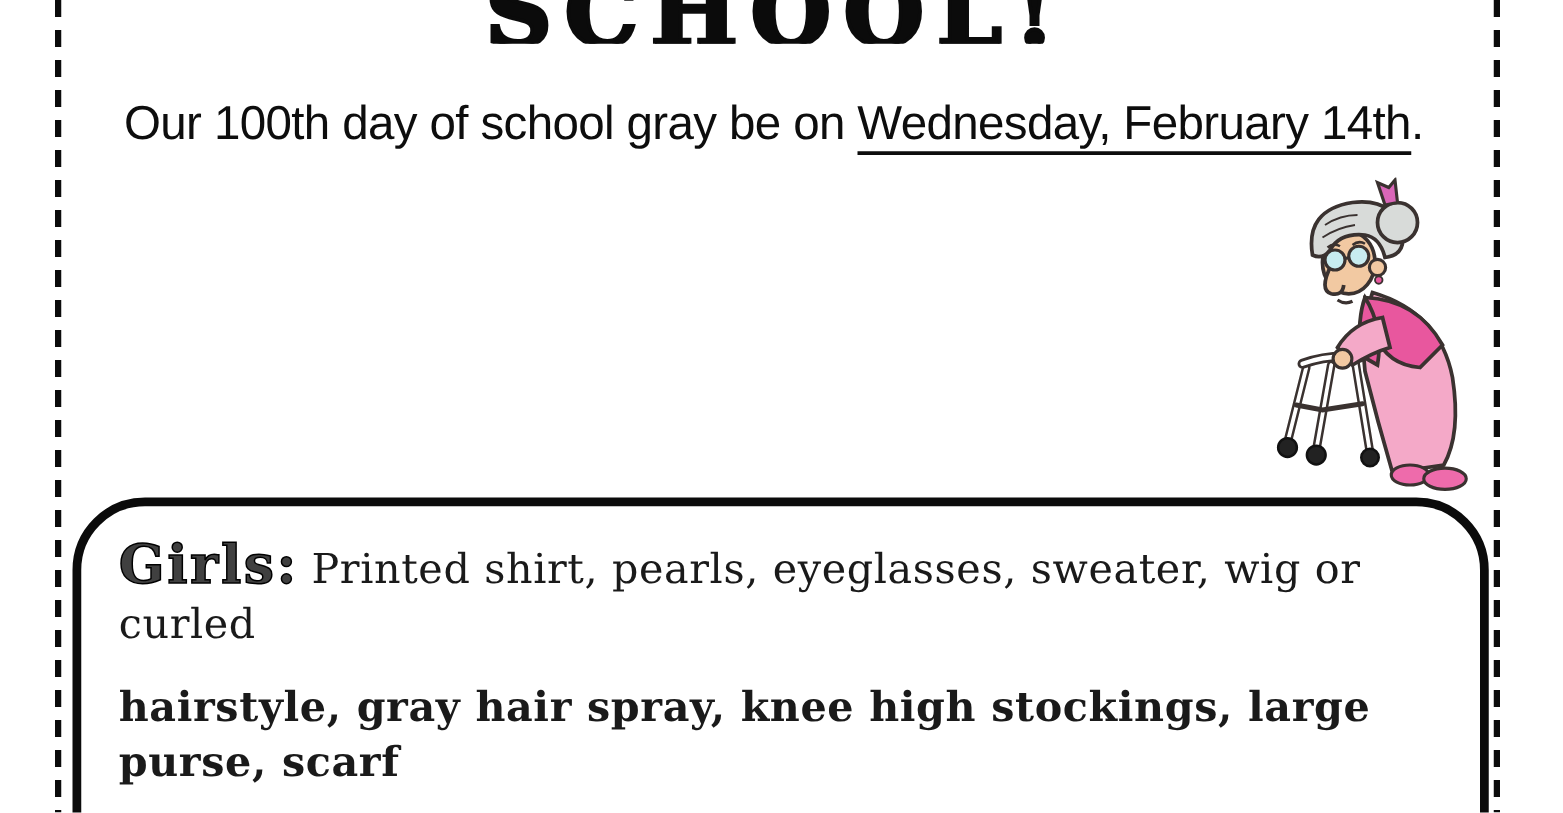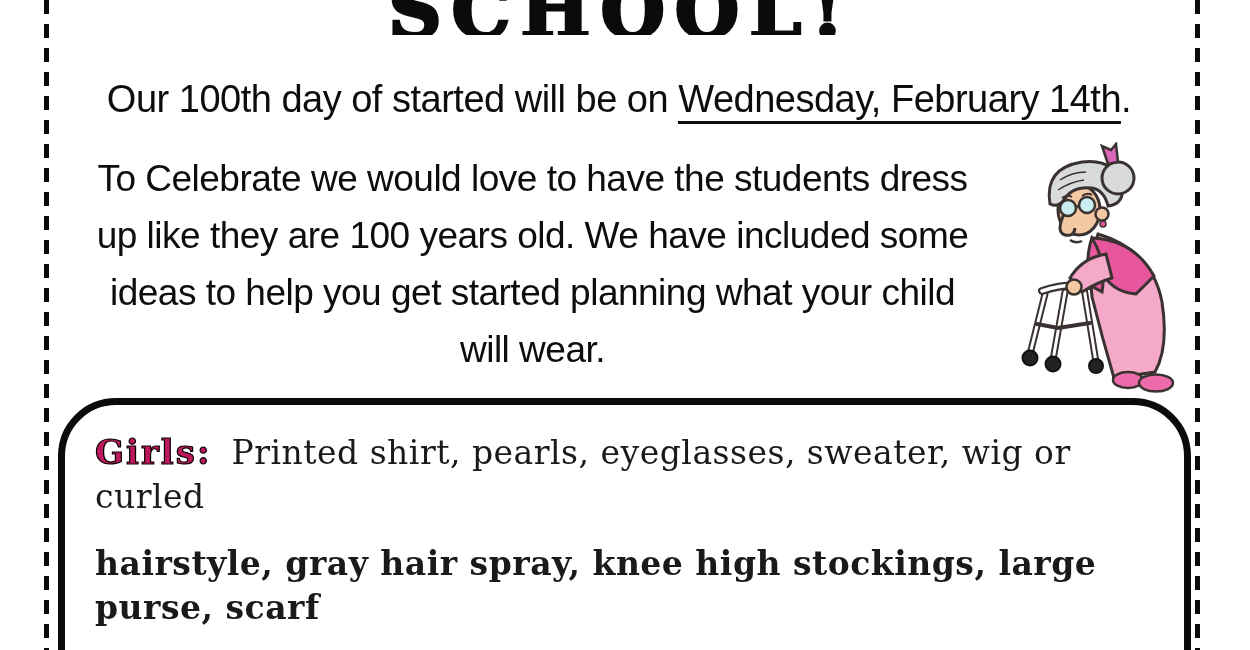--- a/index.html
+++ b/index.html
@@ -75,47 +75,41 @@
   .box-row{
     font-family:"DejaVu Serif",serif;
     font-size:33px;line-height:44px;
     color:#1a1a1a;
     letter-spacing:0.5px;
   }
   .box-row + .box-row{margin-top:23px;font-weight:bold;}
   .group-label{
     font-family:"DejaVu Serif",serif;
     font-weight:bold;
-    font-size:34px;
+    font-size:43px;
     letter-spacing:2px;
     -webkit-text-stroke:1.2px #000;
-    color:#be185d;
-    margin-right:20px;
+    color:#404040;
+    margin-right:10px;
   }
 </style>
 </head>
 <body>
 
 <div class="page">
 
   <div class="cutline left"></div>
   <div class="cutline right"></div>
 
   <div class="title-clip">
     <span class="title-text">SCHOOL!</span>
   </div>
 
-  <div class="date-line"><span>Our 100th day of started will be on </span><span class="date-underline">Wednesday, February 14th</span><span>.</span></div>
+  <div class="date-line"><span>Our 100th day of school gray be on </span><span class="date-underline">Wednesday, February 14th</span><span>.</span></div>
 
-  <div class="intro">
-    <div>To Celebrate we would love to have the students dress</div>
-    <div>up like they are 100 years old. We have included some</div>
-    <div>ideas to help you get started planning what your child</div>
-    <div>will wear.</div>
-  </div>
 
   <svg class="clipart" viewBox="0 0 182 252" xmlns="http://www.w3.org/2000/svg">
 
     <g stroke="var(--outline)" fill="none" stroke-linecap="round">
       <path d="M33,152 L18,212" stroke-width="7"></path>
       <path d="M33,152 L18,212" stroke="#ffffff" stroke-width="3"></path>
       <path d="M53,150 L41,218" stroke-width="7"></path>
       <path d="M53,150 L41,218" stroke="#ffffff" stroke-width="3"></path>
       <path d="M72,146 L84,220" stroke-width="7"></path>
       <path d="M72,146 L84,220" stroke="#ffffff" stroke-width="3"></path>

